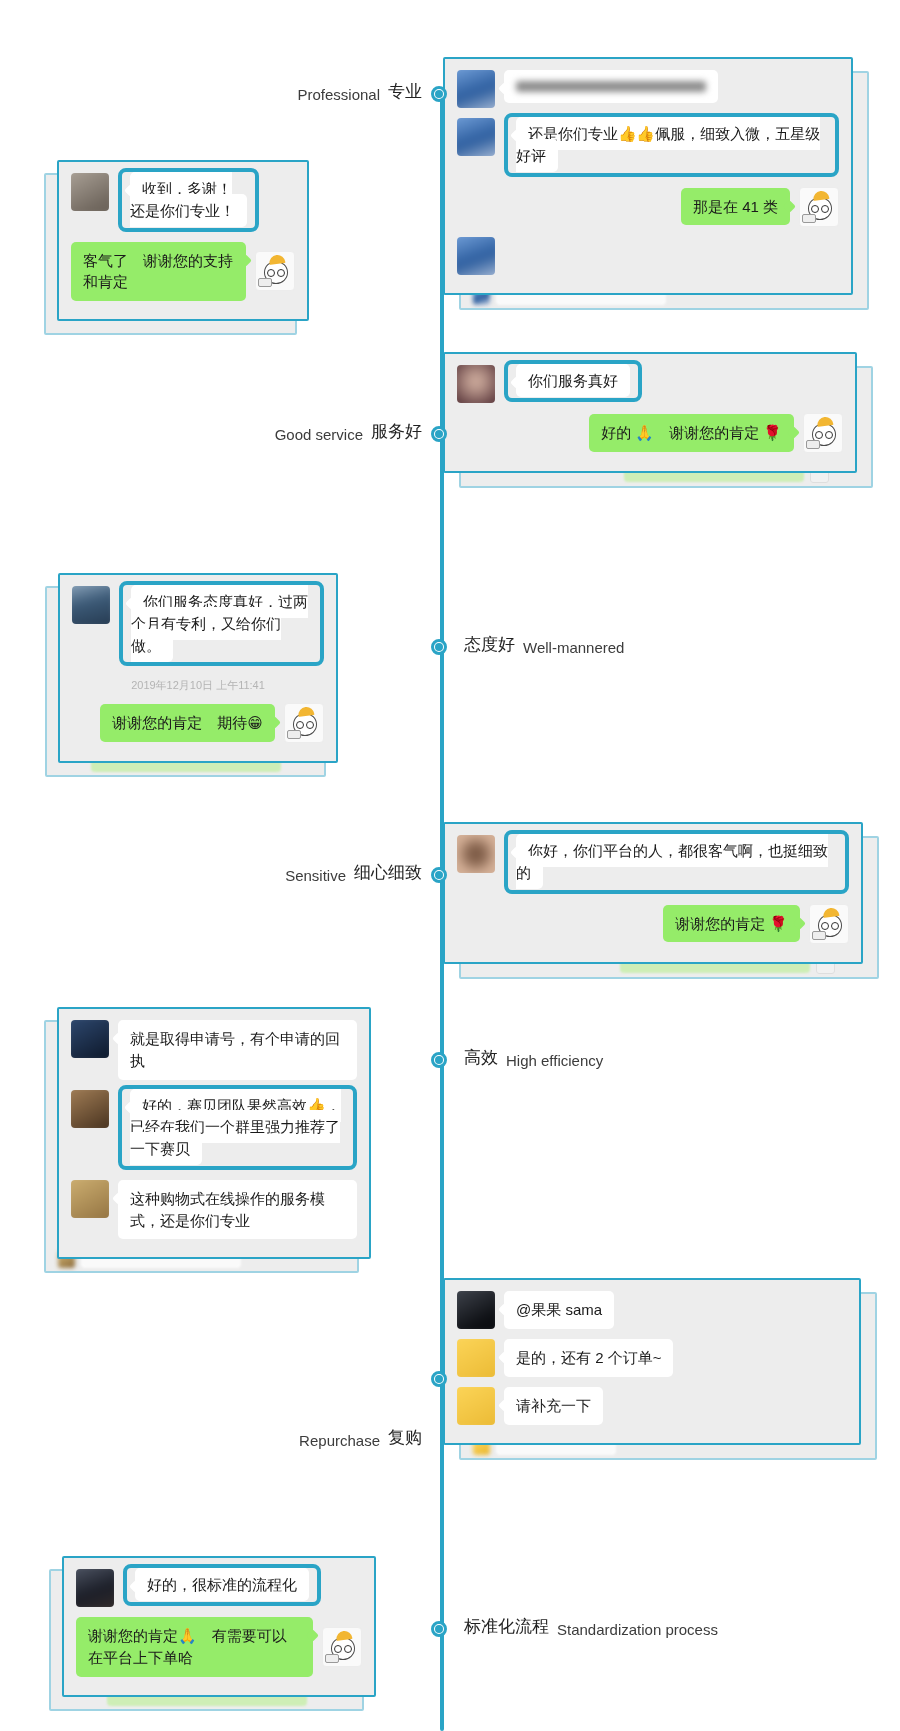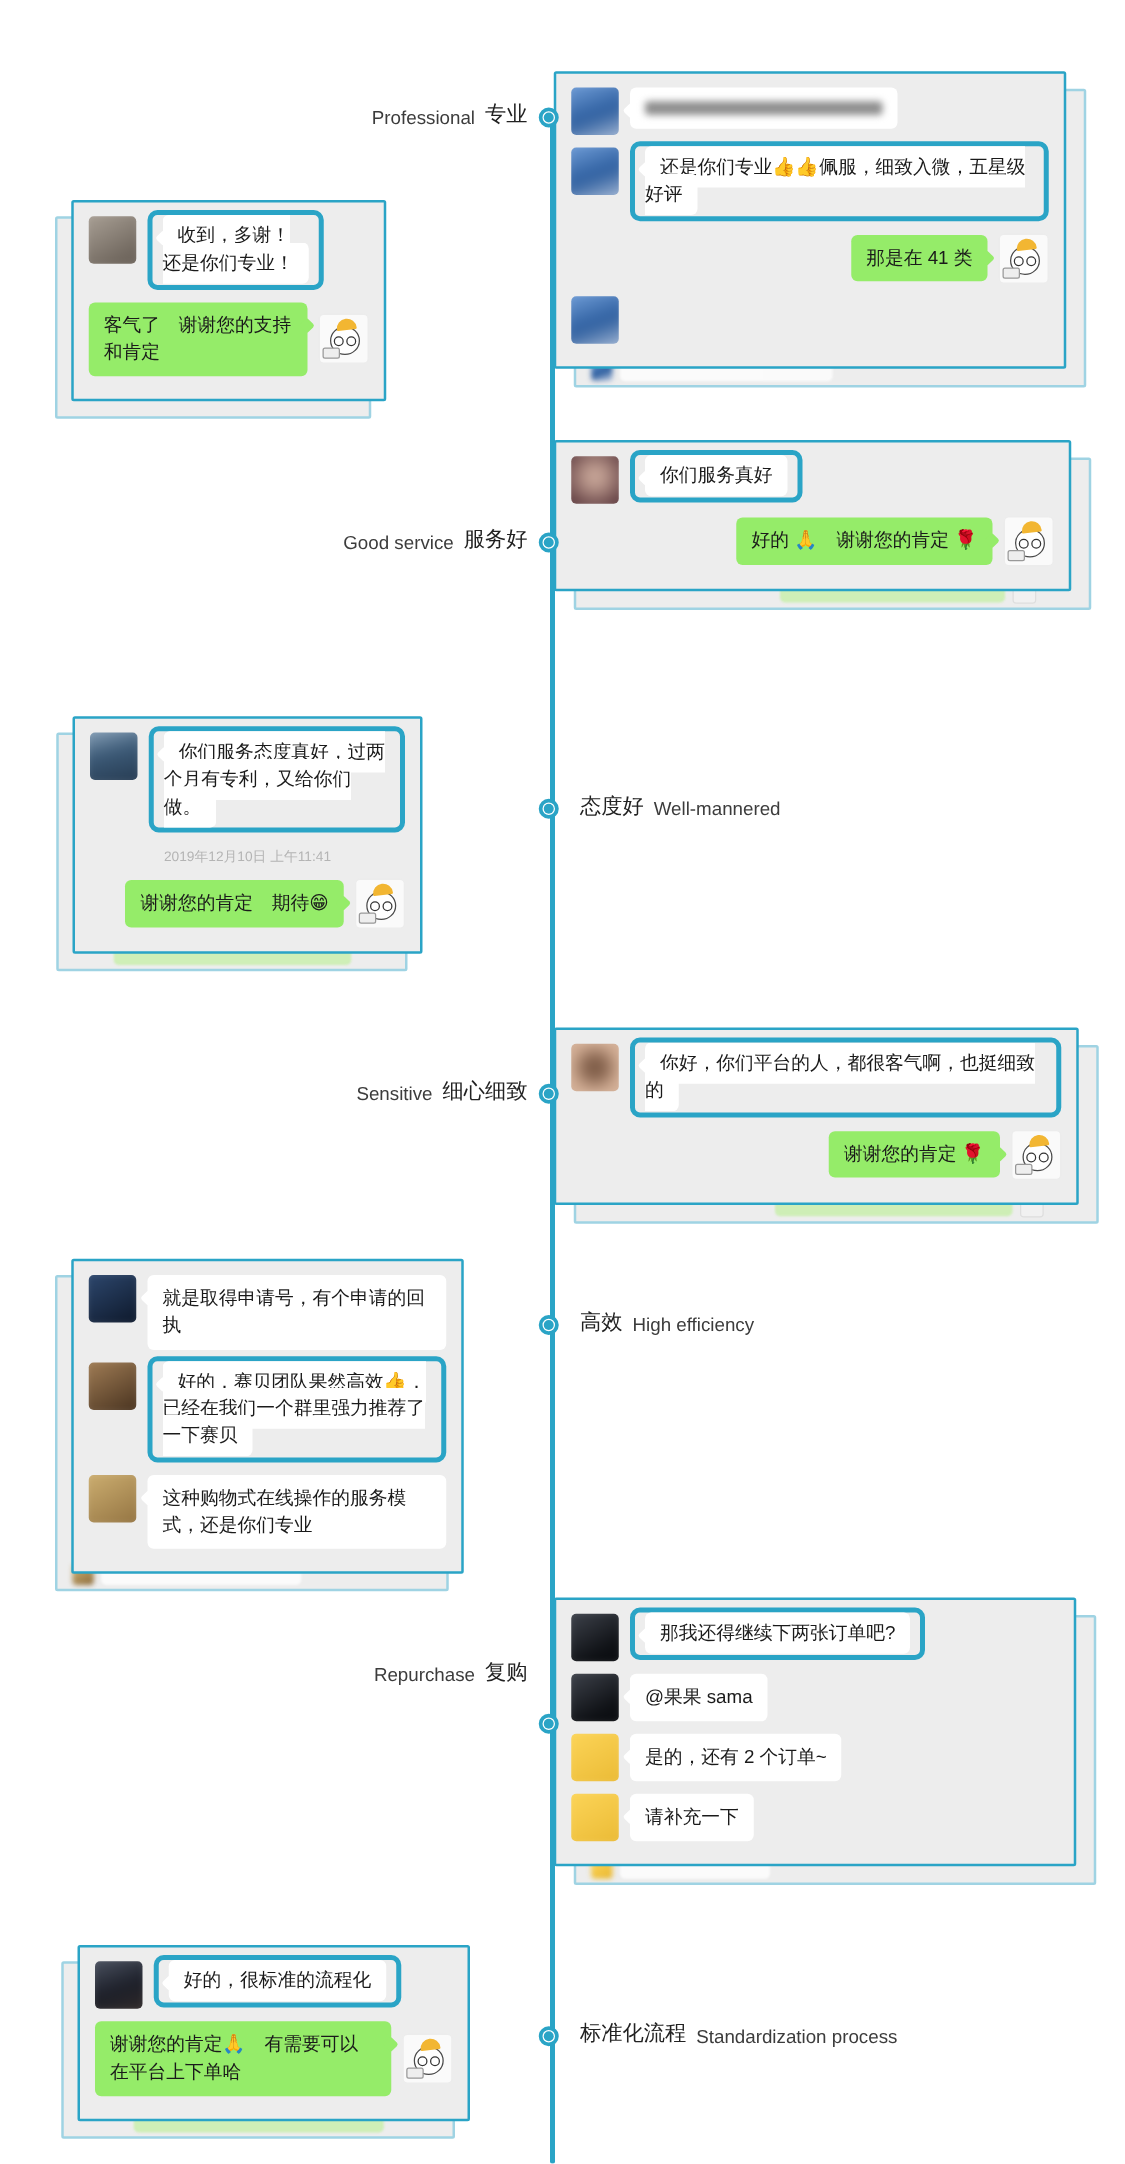--- a/index.html
+++ b/index.html
@@ -92,21 +92,21 @@
     <span class="lbl-zh">专业</span>
   </div>
   <div class="tl-label to-left" style="right:478px;top:420px">
     <span class="lbl-en">Good service</span>
     <span class="lbl-zh">服务好</span>
   </div>
   <div class="tl-label to-left" style="right:478px;top:861px">
     <span class="lbl-en">Sensitive</span>
     <span class="lbl-zh">细心细致</span>
   </div>
-  <div class="tl-label to-left" style="right:478px;top:1326px">
+  <div class="tl-label to-left" style="right:478px;top:1426px">
     <span class="lbl-en">Repurchase</span>
     <span class="lbl-zh">复购</span>
   </div>
 
   <div class="tl-label" style="left:464px;top:633px">
     <span class="lbl-zh">态度好</span>
     <span class="lbl-en">Well-mannered</span>
   </div>
   <div class="tl-label" style="left:464px;top:1046px">
     <span class="lbl-zh">高效</span>
@@ -295,26 +295,20 @@
       <div class="peek at-left">
         <span class="pk-av av-yellow"></span>
         <span class="pk-bubble white" style="width:120px"></span>
       </div>
     </div>
     <div class="card-main">
       <div class="msg-row">
         <span class="avatar">
             <i class="av av-black"></i>
           </span>
-        <span class="hl"><span class="bubble white">那我还得继续下两张订单吧?</span></span>
-      </div>
-      <div class="msg-row">
-        <span class="avatar">
-            <i class="av av-black"></i>
-          </span>
         <span class="bubble white">@果果 sama</span>
       </div>
       <div class="msg-row">
         <span class="avatar">
             <i class="av av-yellow"></i>
           </span>
         <span class="bubble white">是的，还有 2 个订单~</span>
       </div>
       <div class="msg-row">
         <span class="avatar">

